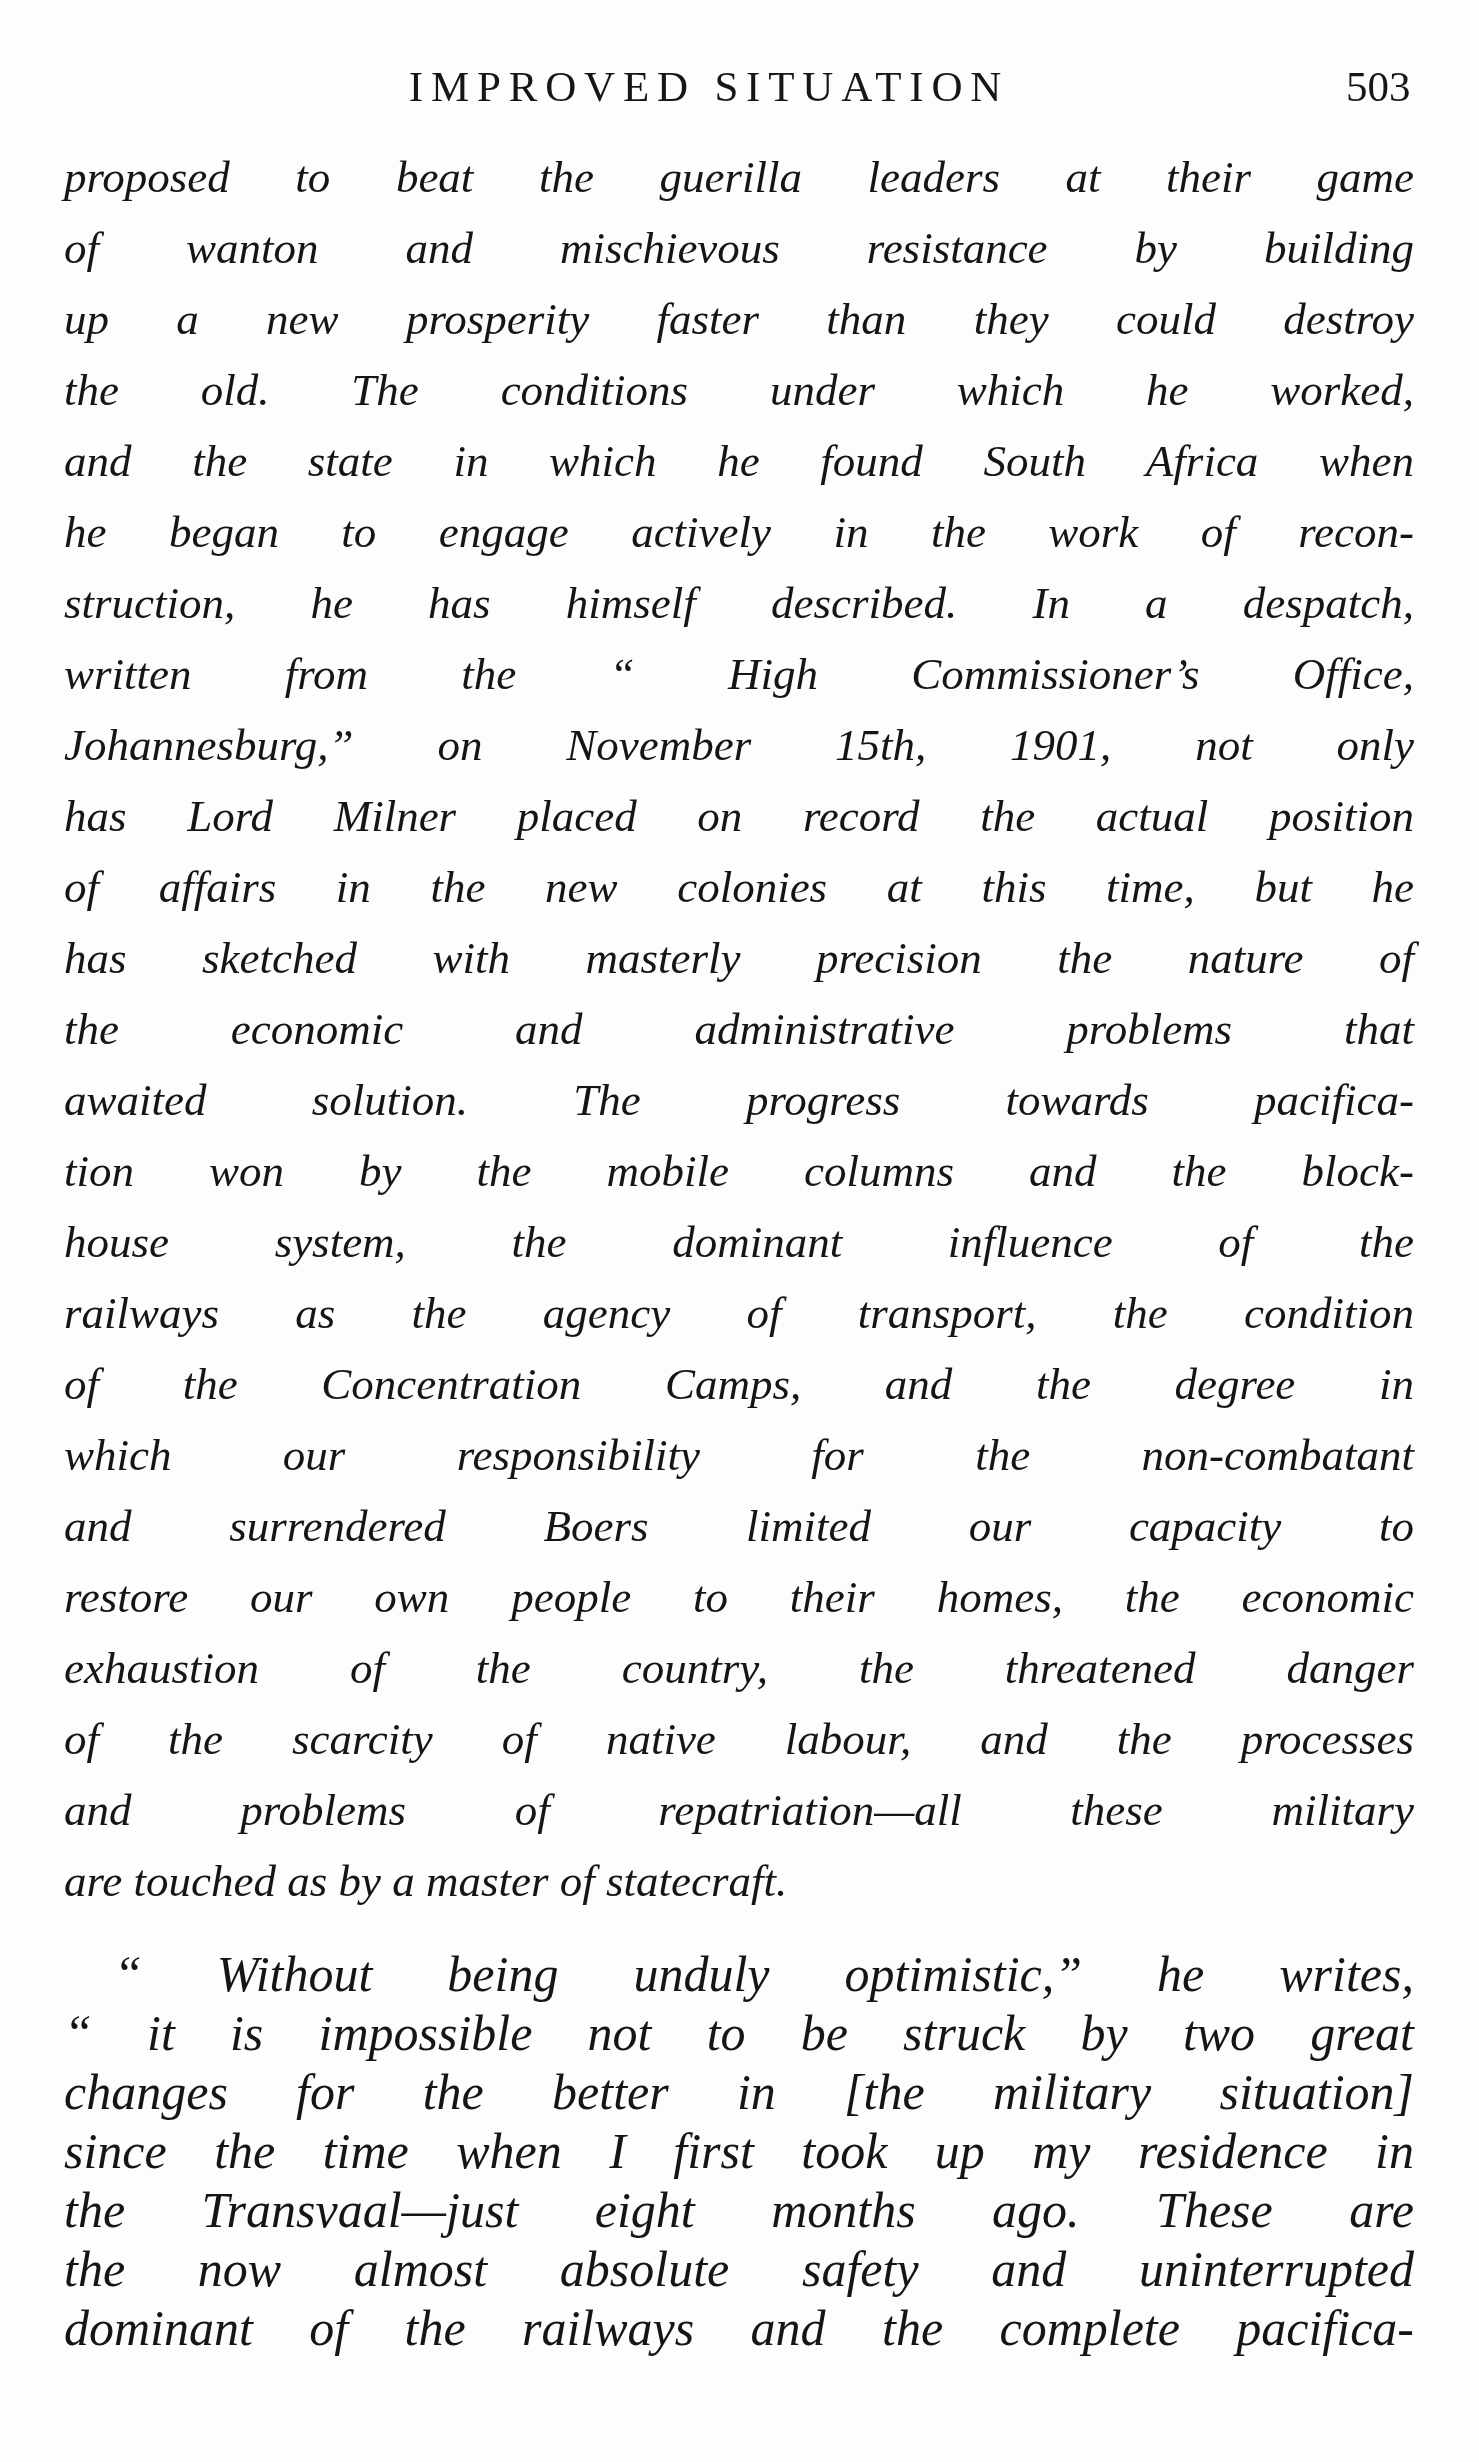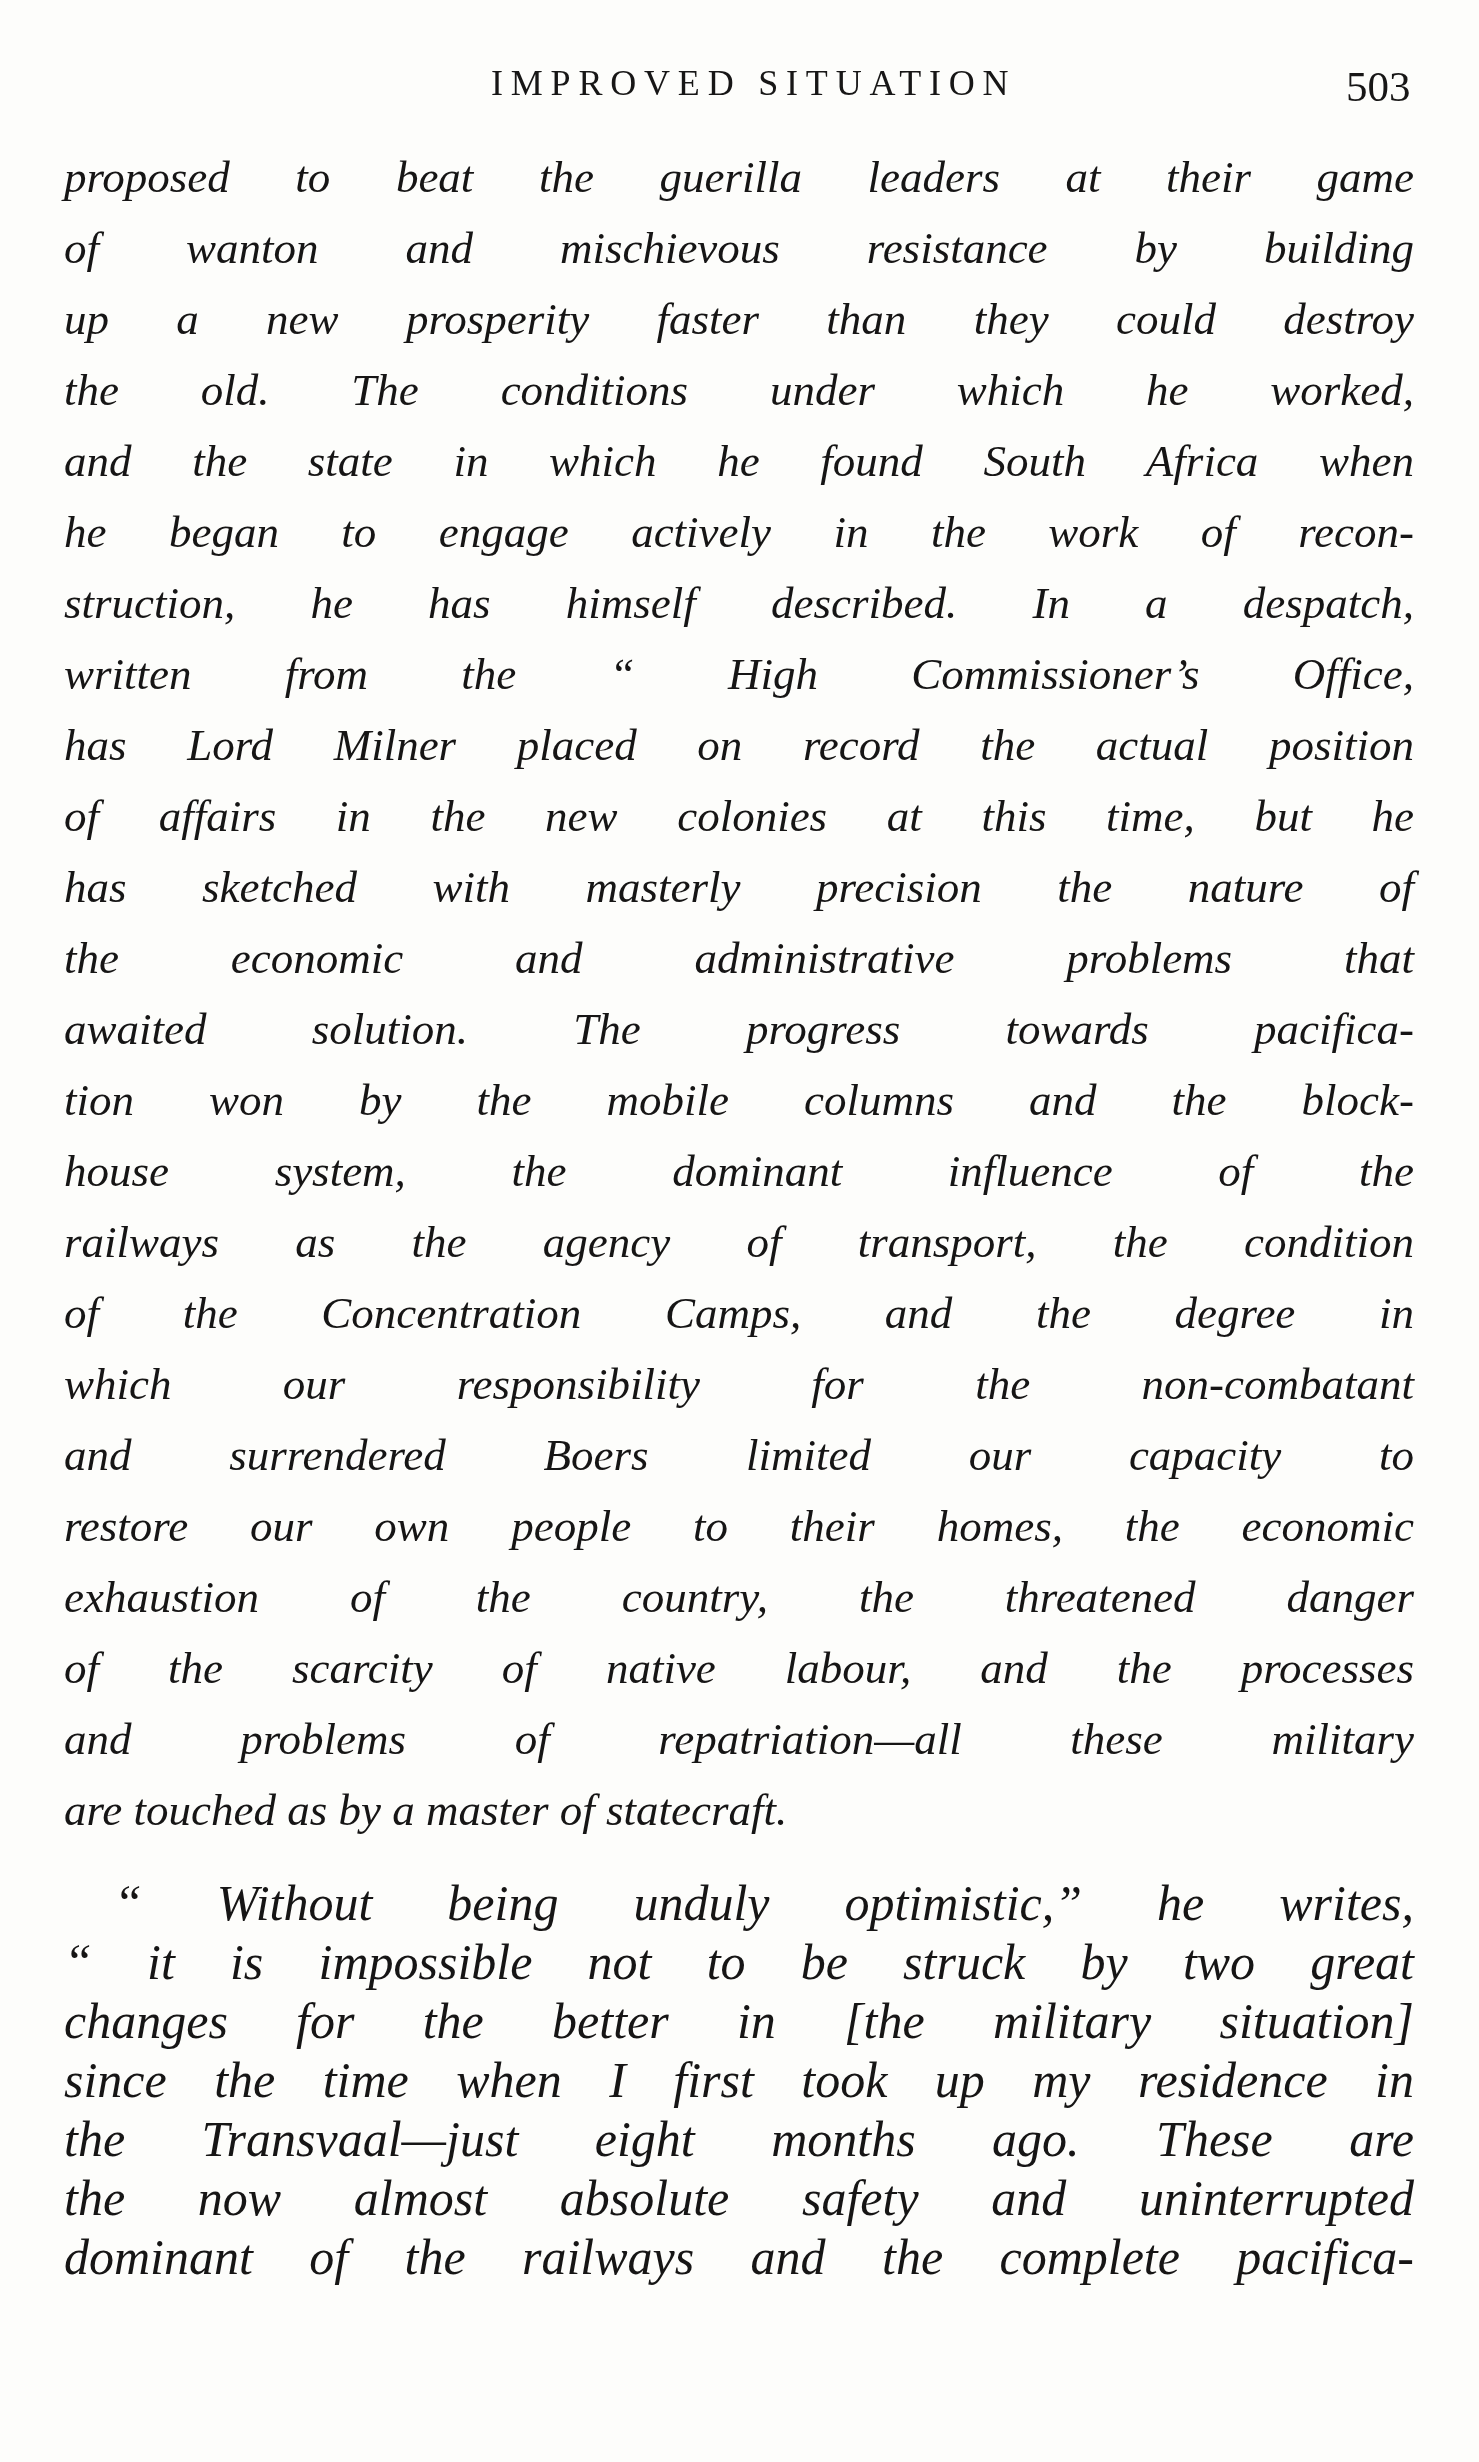--- a/index.html
+++ b/index.html
@@ -19,24 +19,23 @@
   .running-header {
     position: relative;
     height: 57px;
     margin-bottom: 22.6px;
   }
   .header-title {
     position: absolute;
     left: 50%;
     transform: translateX(-55%);
     top: 0;
-    font-size: 36px;
+    font-size: 43px;
     letter-spacing: 7.8px;
     white-space: nowrap;
-    margin-left: 41px;
   }
   .page-number {
     position: absolute;
     right: 3.5px;
     top: 0;
     font-size: 43px;
   }
   .text-body { width: 100%; }
   .paragraph {
     font-size: 45px;
@@ -71,20 +70,21 @@
   <div class="text-body">
       <div class="paragraph">
         <div class="line">proposed to beat the guerilla leaders at their game</div>
         <div class="line">of wanton and mischievous resistance by building</div>
         <div class="line">up a new prosperity faster than they could destroy</div>
         <div class="line">the old. The conditions under which he worked,</div>
         <div class="line">and the state in which he found South Africa when</div>
         <div class="line">he began to engage actively in the work of recon-</div>
         <div class="line">struction, he has himself described. In a despatch,</div>
         <div class="line">written from the “ High Commissioner’s Office,</div>
+        <div class="line">Johannesburg,” on November 15th, 1901, not only</div>
         <div class="line">has Lord Milner placed on record the actual position</div>
         <div class="line">of affairs in the new colonies at this time, but he</div>
         <div class="line">has sketched with masterly precision the nature of</div>
         <div class="line">the economic and administrative problems that</div>
         <div class="line">awaited solution. The progress towards pacifica-</div>
         <div class="line">tion won by the mobile columns and the block-</div>
         <div class="line">house system, the dominant influence of the</div>
         <div class="line">railways as the agency of transport, the condition</div>
         <div class="line">of the Concentration Camps, and the degree in</div>
         <div class="line">which our responsibility for the non-combatant</div>

